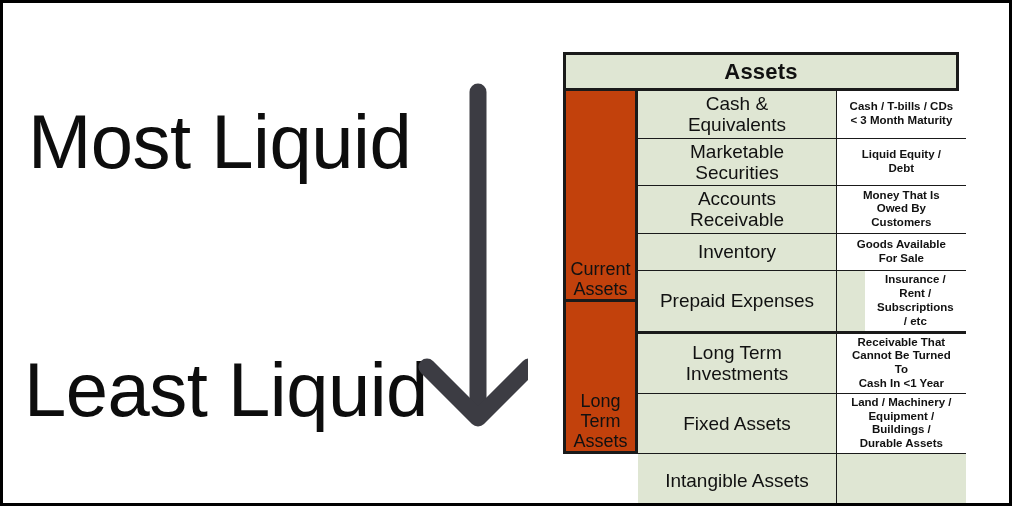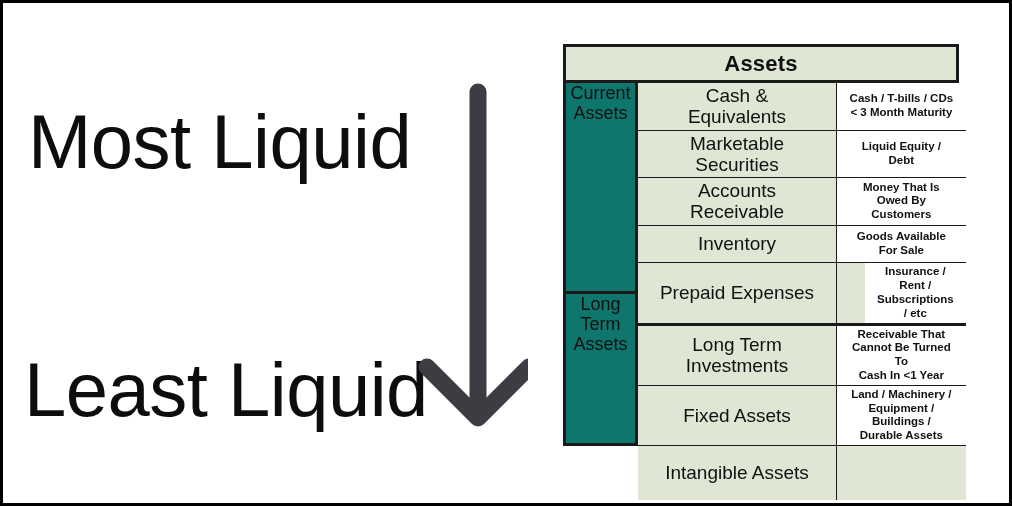--- a/index.html
+++ b/index.html
@@ -53,21 +53,21 @@
     left: 412px;
     top: 80px;
     width: 116px;
     height: 352px;
   }
 
   
   #assets-table {
     position: absolute;
     left: 563px;
-    top: 44px;
+    top: 52px;
     width: 396px;
     height: 402px;
     box-sizing: border-box;
     border: 3px solid #1a1a1a;
     background: #dfe6d3;
   }
 
   .title-row {
     height: 36px;
     box-sizing: border-box;
@@ -96,27 +96,27 @@
     box-sizing: border-box;
     border-right: 3px solid #1a1a1a;
     display: flex;
     flex-direction: column;
     background: #dfe6d3;
   }
 
   .group-cell {
     box-sizing: border-box;
     display: flex;
-    align-items: flex-start;
+    align-items: flex-end;
     justify-content: center;
     text-align: center;
     font-size: 18px;
     color: #111111;
     line-height: 1.12;
-    background: #0f766e;
+    background: #c2410c;
   }
   .group-cell.sep { border-bottom: 3px solid #1a1a1a; }
 
   .rows-col {
     flex: 1 1 auto;
     display: flex;
     flex-direction: column;
     box-sizing: border-box;
   }
 

